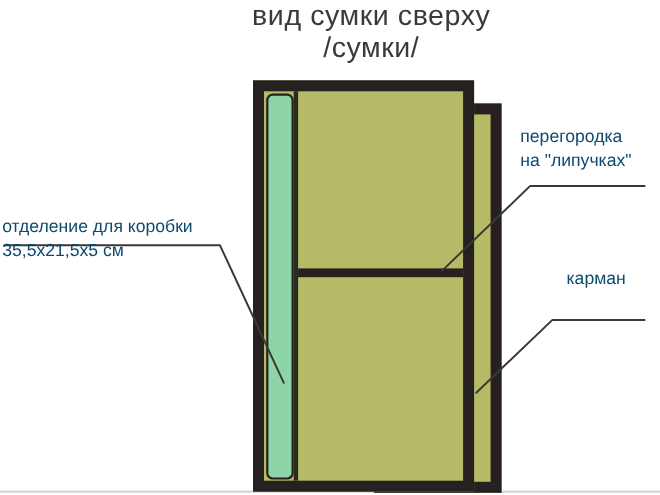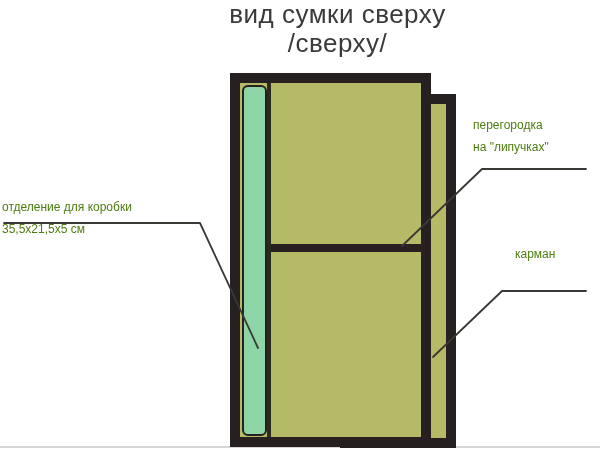--- a/index.html
+++ b/index.html
@@ -62,37 +62,37 @@
     position:absolute;left:0;top:0;width:600px;height:450px;
     z-index:5;pointer-events:none;
   }
   svg.leaders polyline{
     fill:none;stroke:#3a3835;stroke-width:1.8;
     stroke-linejoin:round;stroke-linecap:round;
   }
 
   
   .label{
-    position:absolute;color:#4d7c0f;
-    font-size:12px;line-height:22px;z-index:6;
+    position:absolute;color:#0c4a6e;
+    font-size:16px;line-height:22px;z-index:6;
   }
   .label-compartment{left:2px;top:172px;width:220px;text-align:left;margin-top:24px;}
   .label-partition{left:473px;top:114px;width:125px;text-align:left;}
   .label-pocket{left:515px;top:243px;width:85px;text-align:left;}
 </style>
 </head>
 <body>
 
 <div class="canvas">
 
   <div class="edge-line"></div>
 
   <div class="title">
     <div>вид сумки сверху</div>
-    <div>/сверху/</div>
+    <div>/сумки/</div>
   </div>
 
   <div class="pocket"></div>
 
   <div class="bag">
     <div class="strip"></div>
     <div class="vline"></div>
     <div class="partition"></div>
   </div>
 

